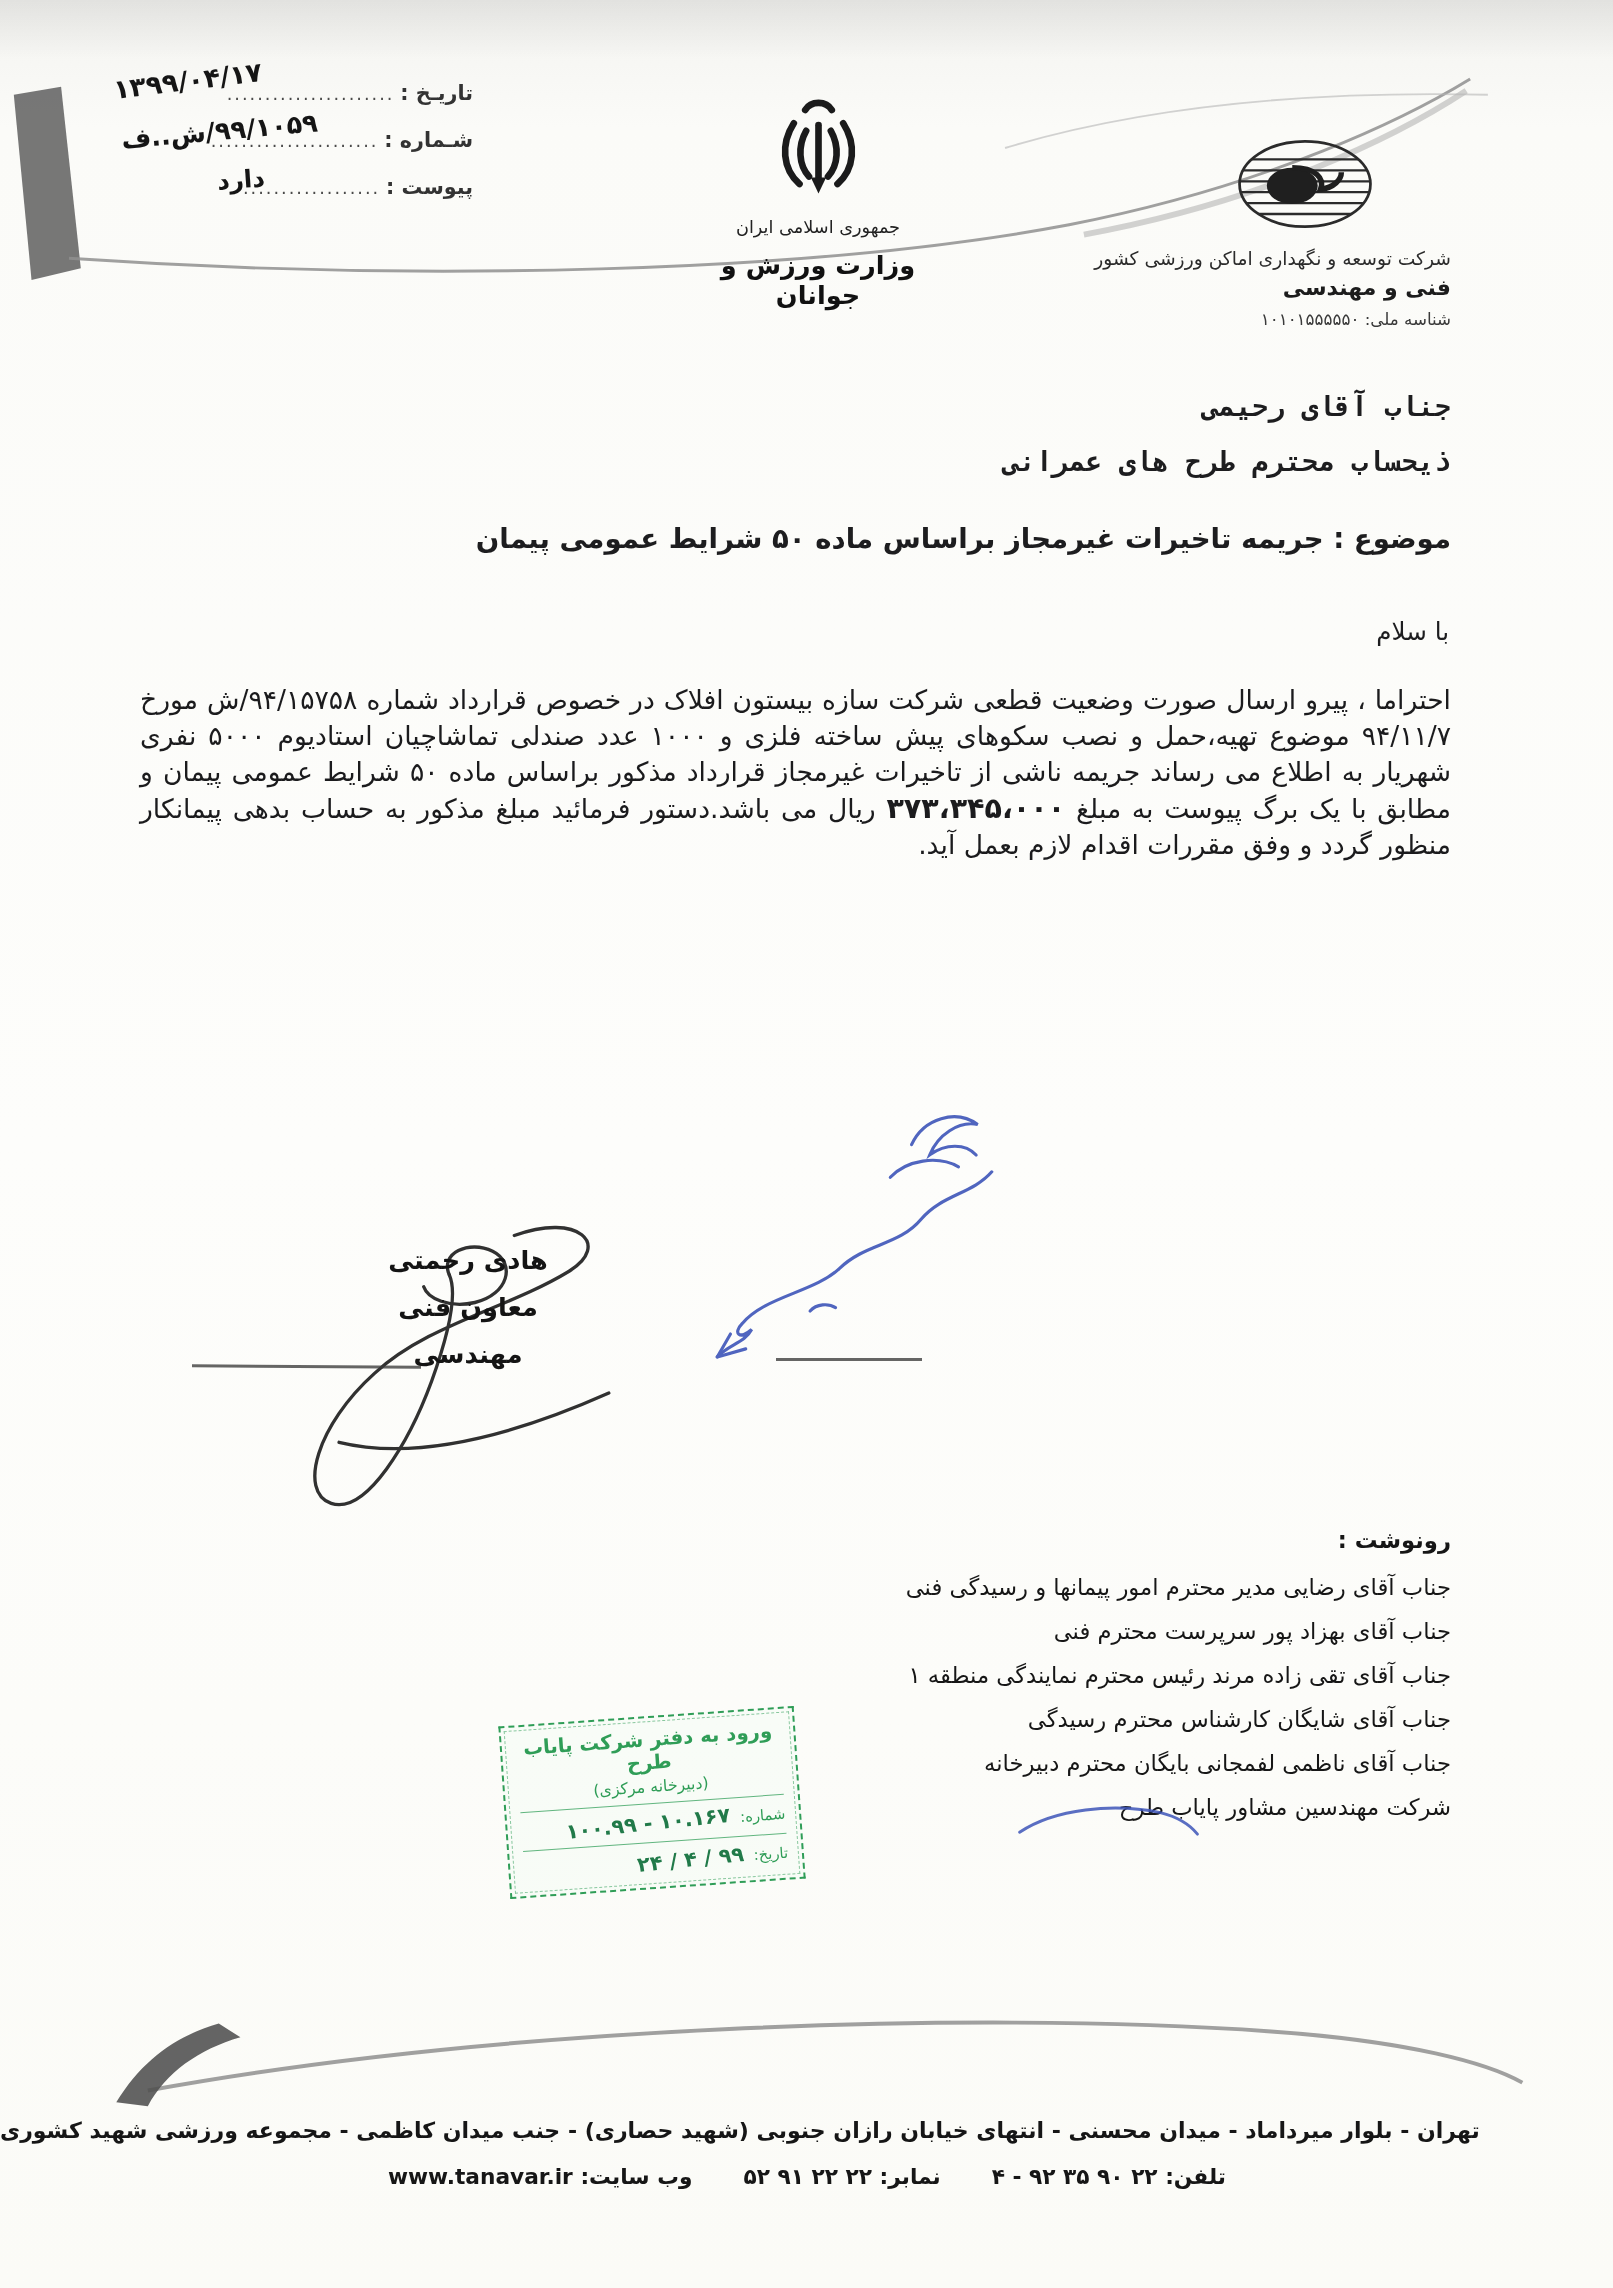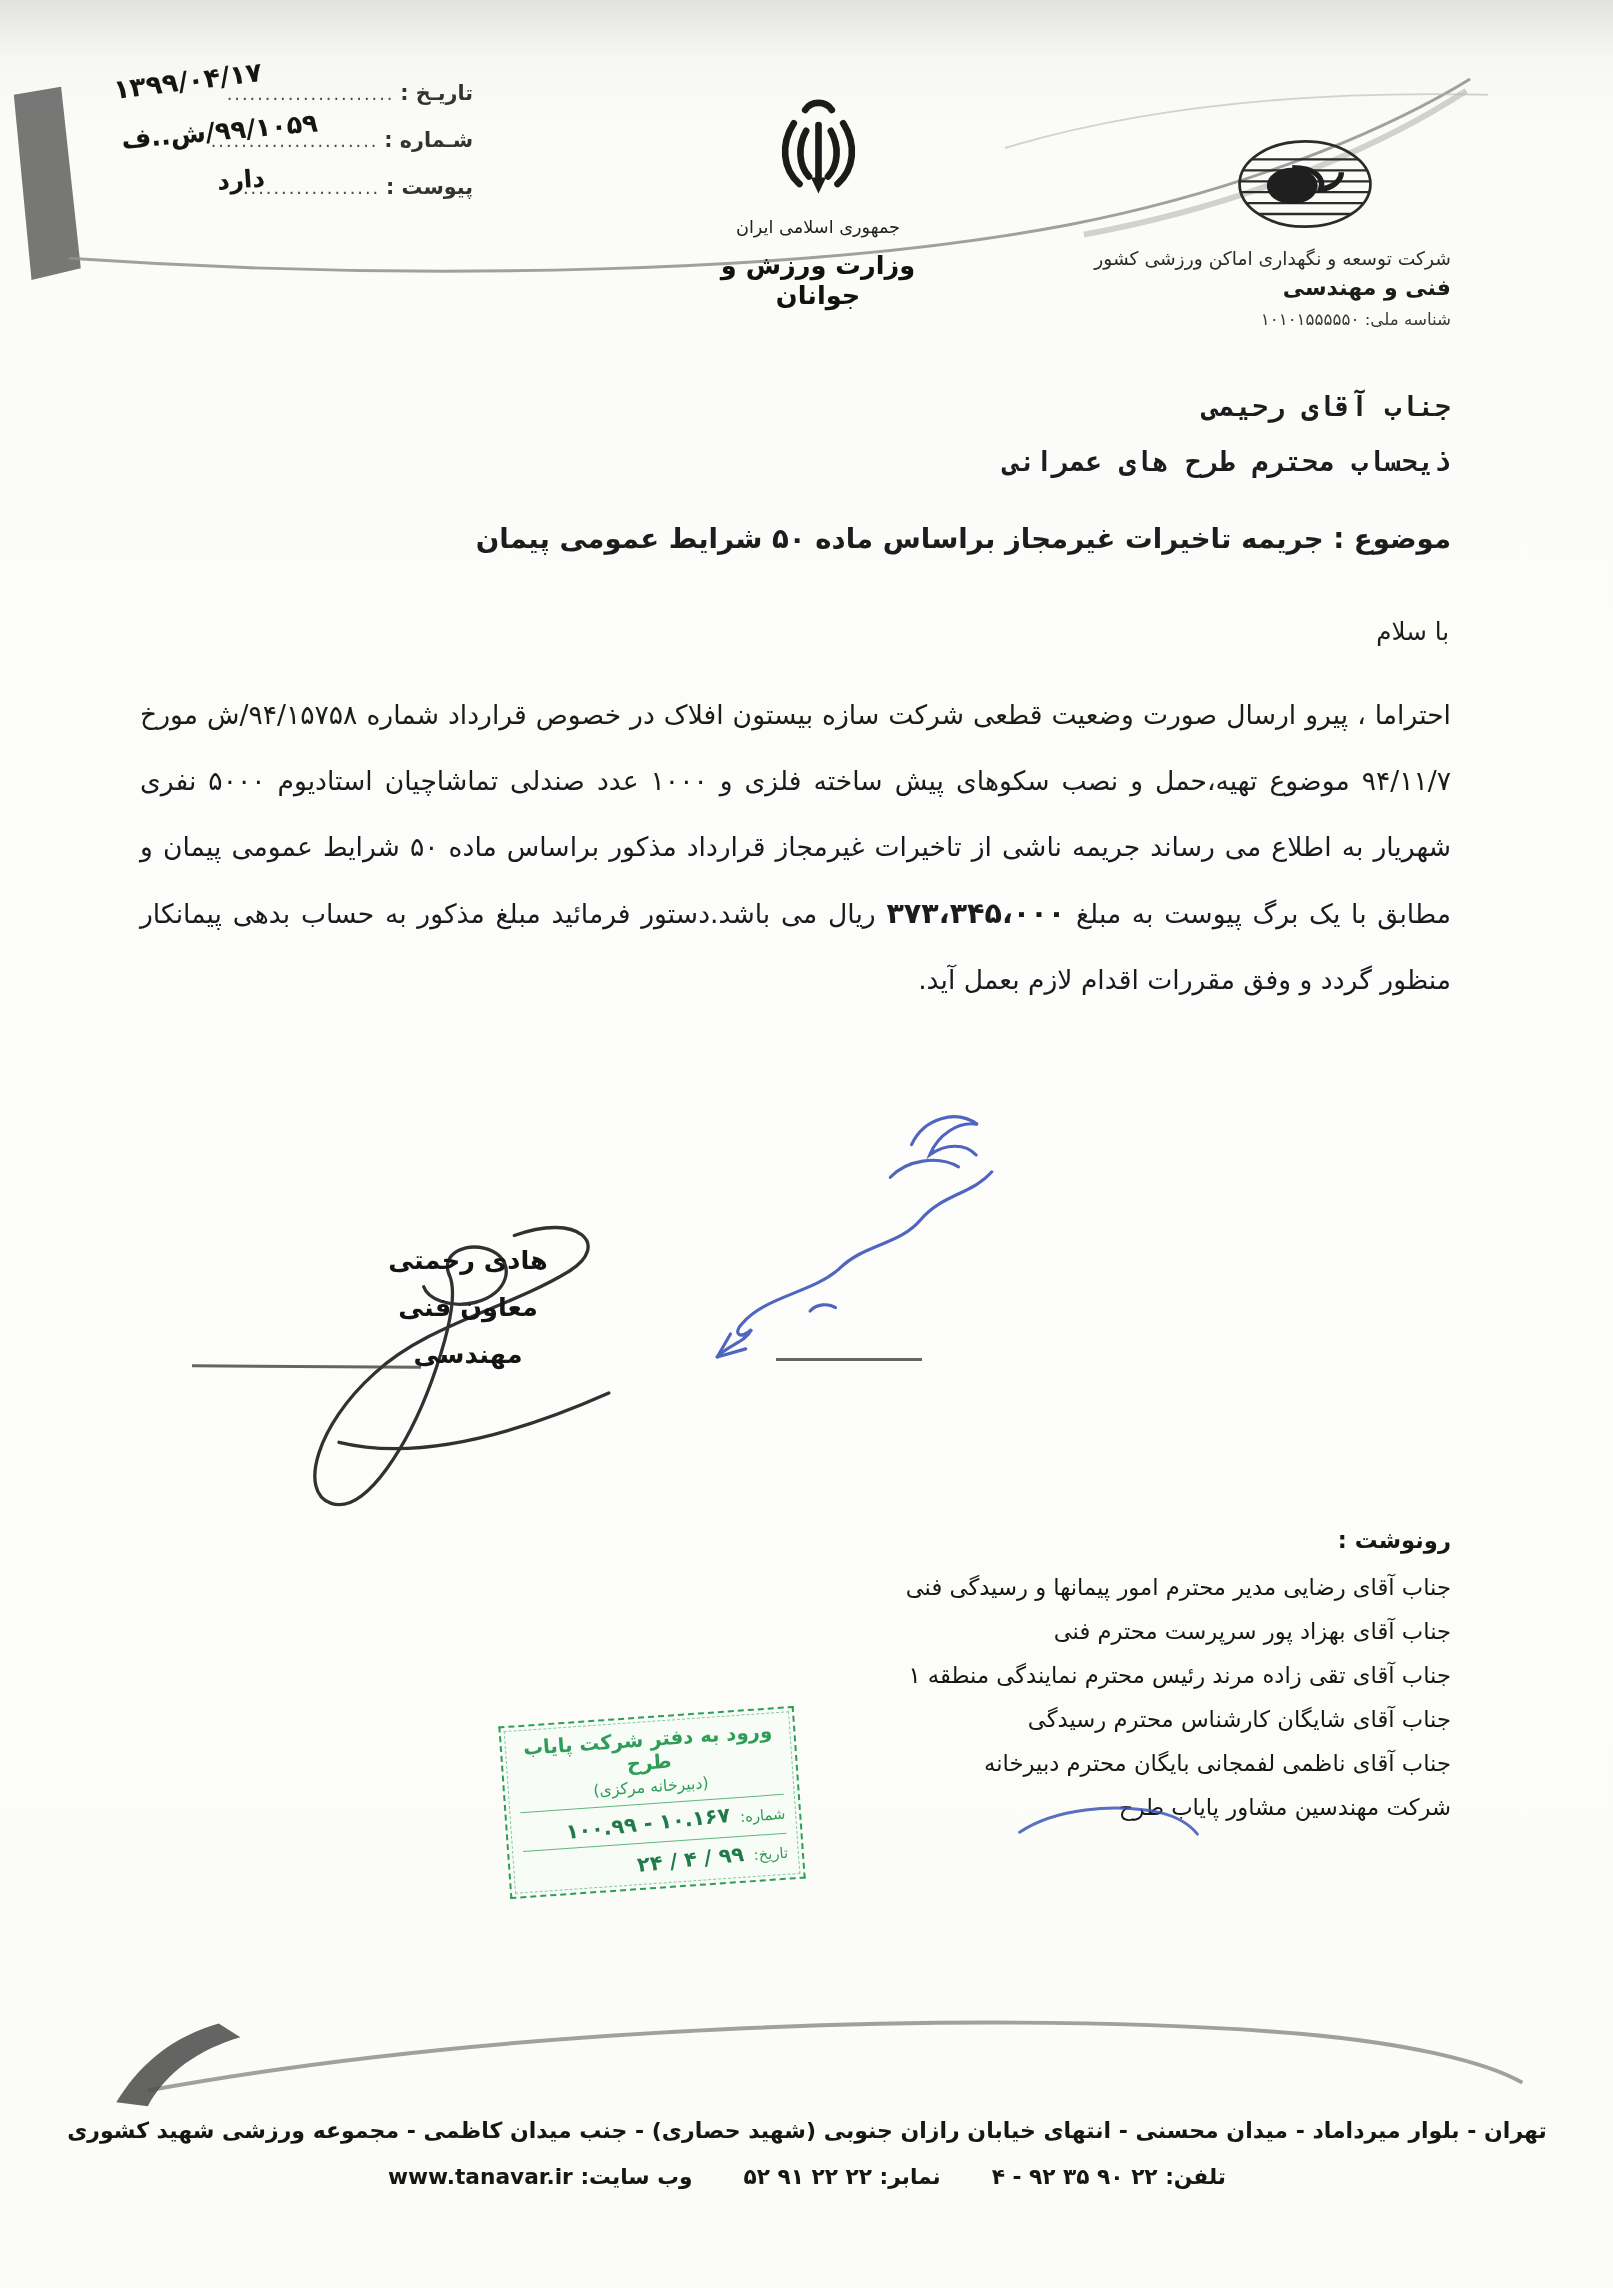--- a/index.html
+++ b/index.html
@@ -40,21 +40,21 @@
   .org-line1 { font-size:18.7px; color:#2b2b2b; }
   .org-line2 { font-size:22px; font-weight:bold; color:#1c1c1c; margin-top:5.9px; }
   .org-id    { font-size:16.7px; color:#3a3a3a; margin-top:8.9px; }
 
   
   .recipient-block { position:absolute; right:163px; top:390px; direction:rtl; text-align:right;font-family:Liberation Mono, monospace; }
   .recipient-name  { font-size:27.6px; font-weight:bold; }
   .recipient-title { font-size:27.6px; font-weight:bold; margin-top:20.7px;text-align:right; }
   .subject    { position:absolute; right:163px; top:522px; font-size:27.6px; font-weight:bold; direction:rtl; }
   .salutation { position:absolute; right:165px; top:617px; font-size:24.6px; direction:rtl; }
-  .body-text  { position:absolute; right:163px; left:140px; top:682px; font-size:26.6px; line-height:66px;
+  .body-text  { position:absolute; right:163px; left:140px; top:682px; font-size:26.6px; line-height:36px;
                 text-align:justify; direction:rtl; color:#1b1b1d; }
   .body-text .amount { font-weight:bold; font-size:28.6px; letter-spacing:1px; }
 
   
   .signature-block { position:absolute; left:340px; top:1237px; width:256px; text-align:center;
                      direction:rtl; font-weight:bold; font-size:25.6px; line-height:47px; color:#141414; }
   .signature-svg { position:absolute; left:278px; top:1204px; }
   .blue-note-svg { position:absolute; left:678px; top:1115px; transform:rotate(-12deg); }
   .dash-mark { position:absolute; height:3px; background:#3a3a3a; opacity:.78; }
   .dash1 { left:192px; top:1365px; width:229px; transform:rotate(.4deg); }
@@ -71,21 +71,21 @@
            border:2.5px dashed #2f9d57; outline:1.5px dashed rgba(47,157,87,.55); outline-offset:-6.9px;
            color:#2f9d57; direction:rtl; padding:9.9px 13.8px 5.9px; background:rgba(240,252,244,.35); }
   .stamp-title { font-size:19.7px; font-weight:bold; text-align:center; }
   .stamp-sub   { font-size:15.8px; text-align:center; margin-top:3px; padding-bottom:6.9px; }
   .stamp-row   { display:flex; align-items:center; border-top:1.5px solid rgba(47,157,87,.75);
                  height:39px; position:relative; }
   .stamp-label { font-size:14.8px; margin-left:9.9px; }
   .stamp-value { font-size:20.7px; font-weight:bold; color:#217a49; transform:rotate(-2deg); direction:ltr; }
 
   
-  .footer { position:absolute; left:0; right:0; top:2118px; text-align:center; direction:rtl; color:#161616; }
+  .footer { position:absolute; left:0; right:0; top:2118px; text-align:left; direction:rtl; color:#161616; }
   .footer-address { font-size:22px; font-weight:bold; }
   .footer-contacts { margin-top:20.7px; display:flex; justify-content:center; gap:51px;
                      direction:rtl; font-size:21.7px; font-weight:bold; }
   .footer-contacts .latin { direction:ltr; unicode-bidi:embed; }
 </style>
 </head>
 <body>
 
 <div class="page">
 

